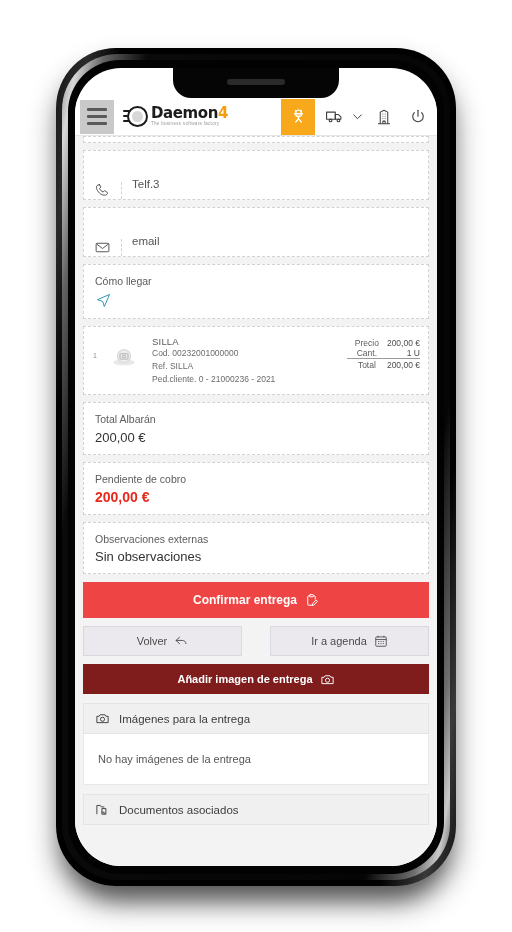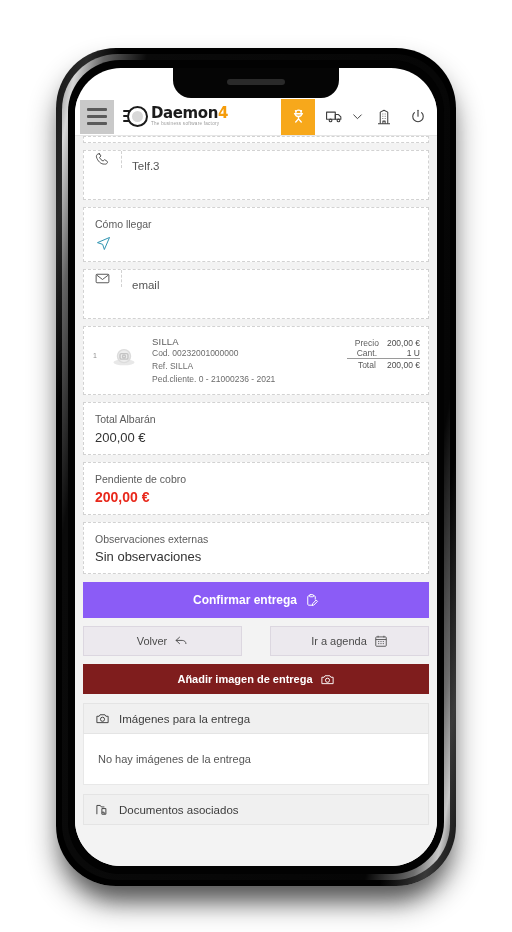--- a/index.html
+++ b/index.html
@@ -101,21 +101,21 @@
     position:absolute; top:68px; left:0; right:0; bottom:0;
     background:#f3f3f3; overflow:hidden;
   }
   .pad{ padding:0 8px 8px 8px; }
 
   .card{
     background:#ffffff; border:1px dashed #d2d2d2; margin-top:7px;
   }
   .stub{ height:7px; margin-top:0; }
 
-  .row-ic{ display:flex; align-items:flex-start; min-height:48px; }
+  .row-ic{ display:flex; align-items:flex-end; min-height:48px; }
   .row-ic .ic{
     width:38px; flex:none; display:flex; align-items:center; justify-content:center;
     border-right:1px dashed #d2d2d2; color:#4a4a4a;
   }
   .row-ic .val{
     flex:1; padding:9px 10px; font-size:11.5px; color:#555;
   }
 
   .block{ padding:9px 11px; }
   .lbl{ font-size:10.5px; color:#5c5c5c; line-height:1.45; }
@@ -140,21 +140,21 @@
   .amt td.k{ text-align:center; color:#5c5c5c; }
   .amt td.v{ text-align:right; }
   .amt tr.total td{ border-top:1px solid #9a9a9a; padding-top:1px; }
 
   
   .btn{
     display:flex; align-items:center; justify-content:center; gap:7px;
     font-size:12px; cursor:pointer; user-select:none;
   }
   .btn-primary{
-    margin-top:8px; height:36px; background:#8b5cf6; color:#ffffff; font-weight:bold;
+    margin-top:8px; height:36px; background:#ef4444; color:#ffffff; font-weight:bold;
   }
   .btnrow{ display:flex; gap:28px; margin-top:8px; }
   .btn-light{
     flex:1; height:30px; background:#ece9ee; border:1px solid #dcd7e0; color:#4b4b4b;
     font-size:11px;
   }
   .btn-dark{
     margin-top:8px; height:30px; background:#7f1d1d; color:#ffffff; font-weight:bold;
     font-size:11px;
   }
@@ -269,39 +269,39 @@
             <div class="ic">
               <svg width="17" height="17" viewBox="0 0 24 24" fill="none" stroke="currentColor" stroke-width="1.3" stroke-linecap="round" stroke-linejoin="round">
                 <path d="M7.5 3.5 9.8 7 7.8 9.2c1 2.3 2.7 4 5 5l2.2-2 3.5 2.3c.6.4.8 1.2.5 1.9-.8 1.7-2.6 2.6-4.4 2.1C9.9 18.9 5.1 14.1 3.5 8.6 3 6.8 3.9 5 5.6 4.2c.7-.3 1.5-.1 1.9.5z"></path>
               </svg>
             </div>
             <div class="val">Telf.3</div>
           </div>
         </div>
 
         <div class="card">
+          <div class="row-ic">
+            <div class="ic">
+              <svg width="17" height="17" viewBox="0 0 24 24" fill="none" stroke="currentColor" stroke-width="1.3" stroke-linejoin="round">
+                <rect x="3" y="6" width="18" height="12" rx="1.3"></rect>
+                <polyline points="3.6,7 12,13.4 20.4,7"></polyline>
+              </svg>
+            </div>
+            <div class="val">email</div>
+          </div>
+        </div>
+
+        <div class="card">
           <div class="block">
             <div class="lbl">Cómo llegar</div>
             <div class="nav-ic">
               <svg width="17" height="17" viewBox="0 0 24 24" fill="none" stroke="currentColor" stroke-width="1.4" stroke-linejoin="round">
                 <path d="M20.5 3.5 3.5 10.8l7.3 2.4 2.4 7.3z"></path>
               </svg>
             </div>
-          </div>
-        </div>
-
-        <div class="card">
-          <div class="row-ic">
-            <div class="ic">
-              <svg width="17" height="17" viewBox="0 0 24 24" fill="none" stroke="currentColor" stroke-width="1.3" stroke-linejoin="round">
-                <rect x="3" y="6" width="18" height="12" rx="1.3"></rect>
-                <polyline points="3.6,7 12,13.4 20.4,7"></polyline>
-              </svg>
-            </div>
-            <div class="val">email</div>
           </div>
         </div>
 
         <div class="card">
           <div class="prod">
             <div class="num">1</div>
             <div class="thumb">
               <svg width="30" height="24" viewBox="0 0 34 26" fill="none" stroke="currentColor" stroke-width="1.6">
                 <ellipse cx="17" cy="19" rx="12" ry="3.4" fill="#e8e8e8" stroke="none"></ellipse>
                 <circle cx="17" cy="12" r="7.4" fill="#ededed" stroke="#dcdcdc"></circle>

